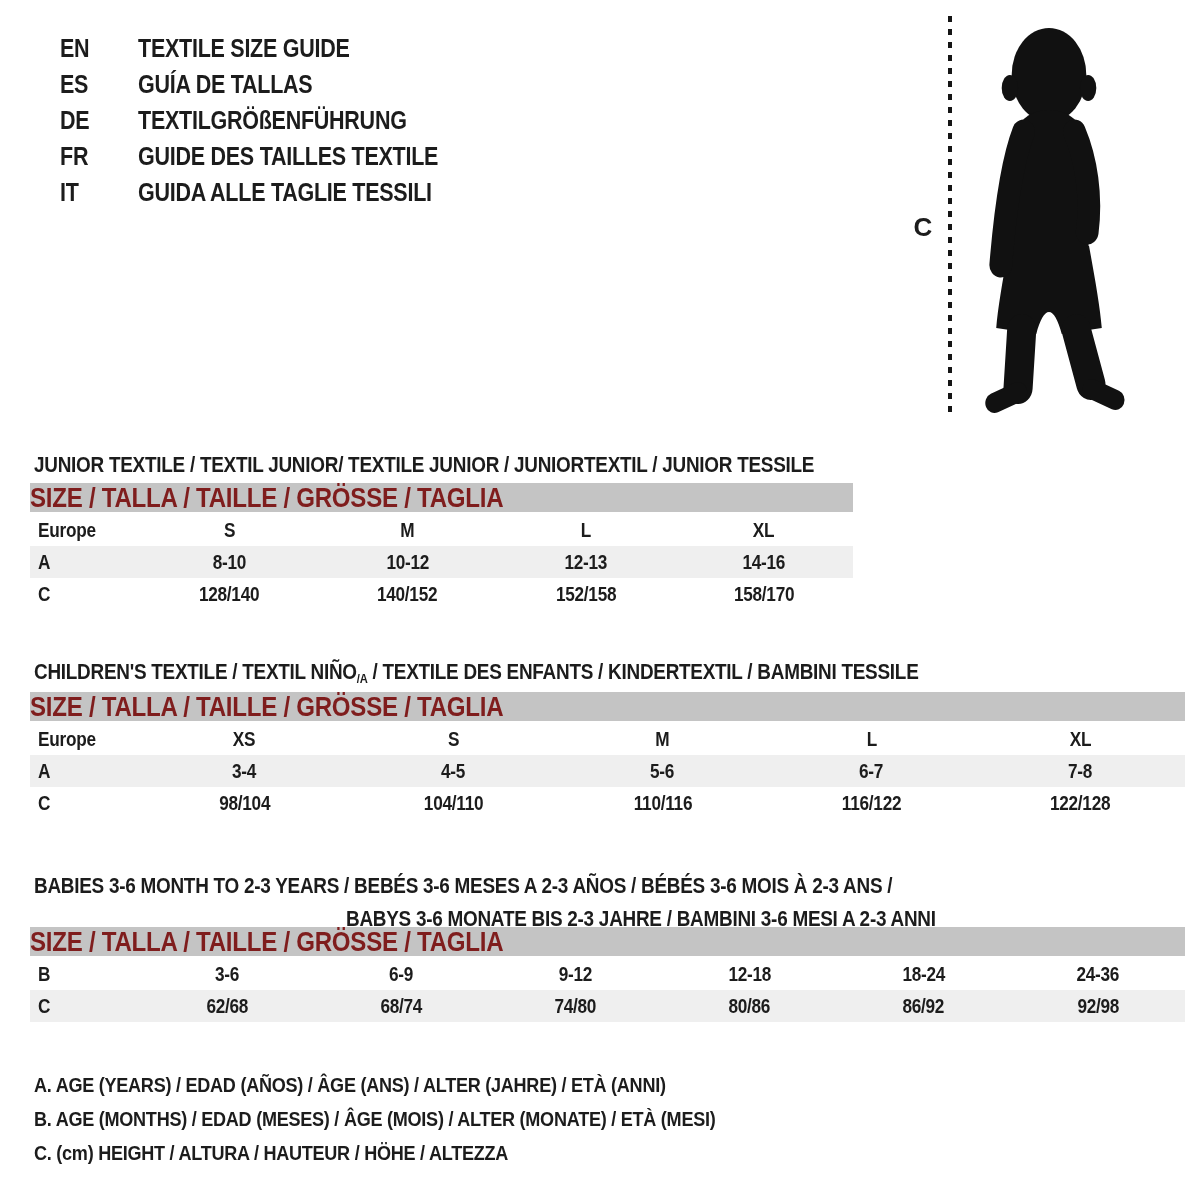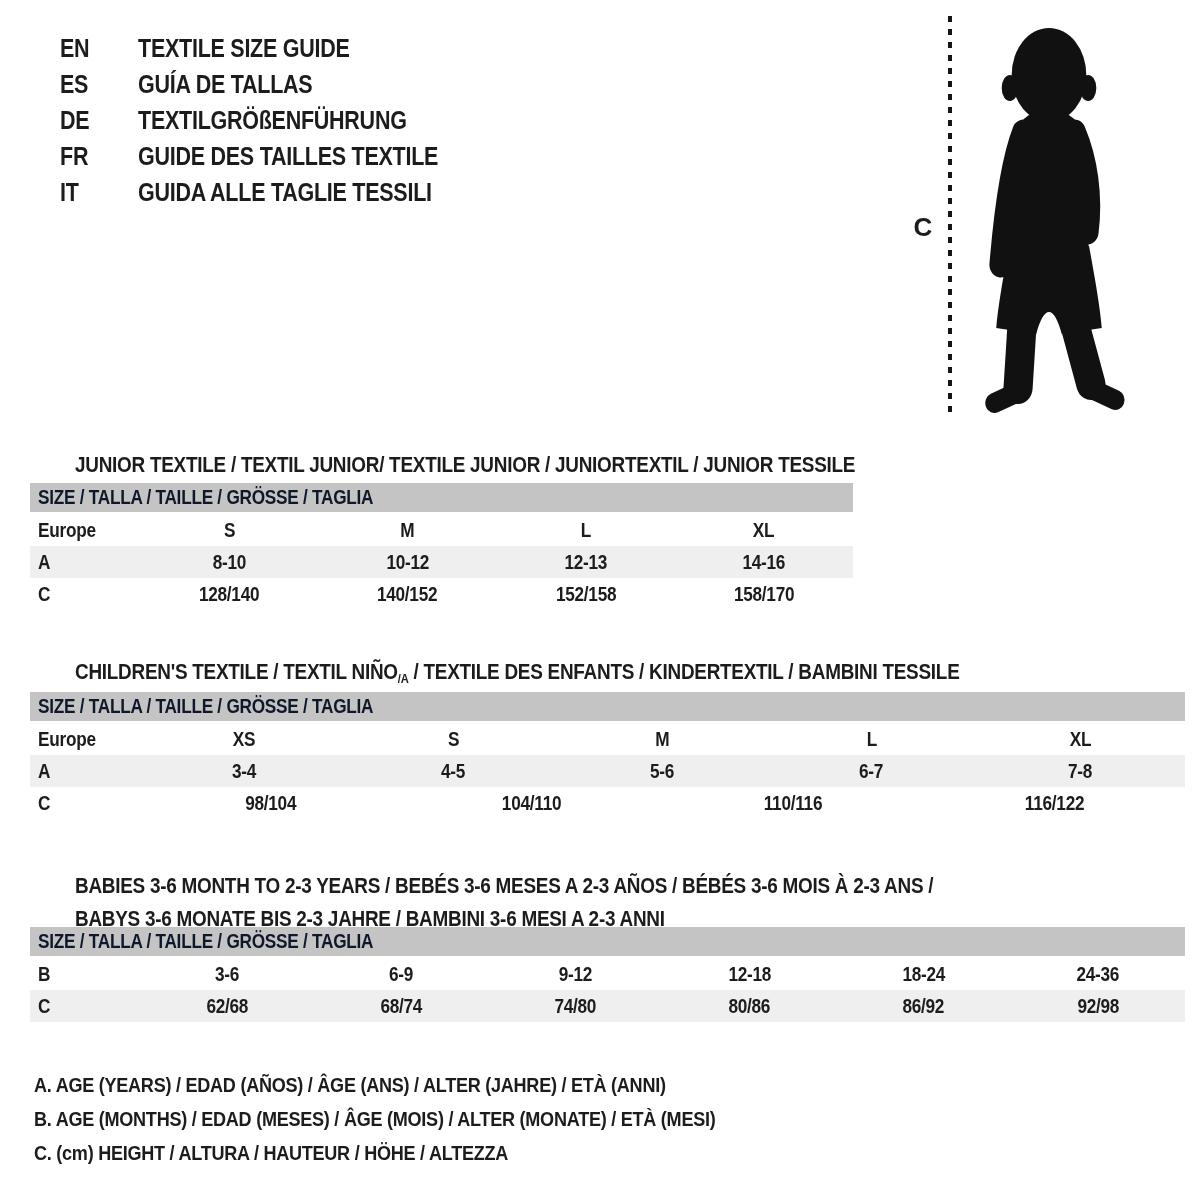--- a/index.html
+++ b/index.html
@@ -25,31 +25,31 @@
   
   .dash-line{
     position:absolute;left:948px;top:16px;width:4px;height:402px;
     background:repeating-linear-gradient(to bottom,#151515 0 6px,transparent 6px 13px);
   }
   .c-label{position:absolute;left:908px;top:212px;width:30px;height:30px;
     line-height:30px;text-align:center;font-size:26px;}
   .baby{position:absolute;left:958px;top:20px;width:182px;height:400px;}
 
   
-  .heading{position:absolute;left:34px;font-size:22px;line-height:26px;margin-left:41px;}
+  .heading{position:absolute;left:34px;font-size:22px;line-height:26px;}
   .heading .sub{font-size:13px;vertical-align:-4px;}
-  .heading2{line-height:33px;}
+  .heading2{line-height:33px;text-align:right;}
 
   
   .tbl{position:absolute;left:30px;}
   .tbl-junior{top:483px;width:823px;}
   .tbl-children{top:692px;width:1155px;}
   .tbl-babies{top:927px;width:1155px;}
-  .bar{height:29px;line-height:29px;background:#c4c4c4;color:#0f172a;
-    padding-left:8px;font-size:20px;margin-bottom:2px;box-sizing:border-box;}
+  .bar{height:29px;line-height:29px;background:#c4c4c4;color:#7f1d1d;
+    font-size:28px;margin-bottom:2px;box-sizing:border-box;}
   .trow{display:flex;height:32px;line-height:32px;font-size:20px;align-items:flex-start;}
   .trow.shaded{background:#efefef;}
   .lbl{width:110px;padding-left:8px;box-sizing:border-box;flex:none;}
   .val{flex:1;text-align:center;}
 
   
   .footnotes{position:absolute;left:34px;top:1068px;font-size:21px;line-height:34px;}
 </style>
 </head>
 <body>
@@ -140,20 +140,21 @@
       <span class="val"><span class="cn cn-c">5-6</span></span>
       <span class="val"><span class="cn cn-c">6-7</span></span>
       <span class="val"><span class="cn cn-c">7-8</span></span>
     </div>
     <div class="trow">
       <span class="lbl"><span class="cn cn-l">C</span></span>
       <span class="val"><span class="cn cn-c">98/104</span></span>
       <span class="val"><span class="cn cn-c">104/110</span></span>
       <span class="val"><span class="cn cn-c">110/116</span></span>
       <span class="val"><span class="cn cn-c">116/122</span></span>
+      <span class="val"><span class="cn cn-c">122/128</span></span>
     </div>
   </section>
 
   <h2 class="heading heading2" style="top:851px">
     <span class="cn cn-l">BABIES 3-6 MONTH TO 2-3 YEARS / BEBÉS 3-6 MESES A 2-3 AÑOS / BÉBÉS 3-6 MOIS À 2-3 ANS /</span><br>
     <span class="cn cn-l">BABYS 3-6 MONATE BIS 2-3 JAHRE / BAMBINI 3-6 MESI A 2-3 ANNI</span>
   </h2>
   <section class="tbl tbl-babies">
     <div class="bar"><span class="cn cn-l">SIZE / TALLA / TAILLE / GRÖSSE / TAGLIA</span></div>
     <div class="trow">

